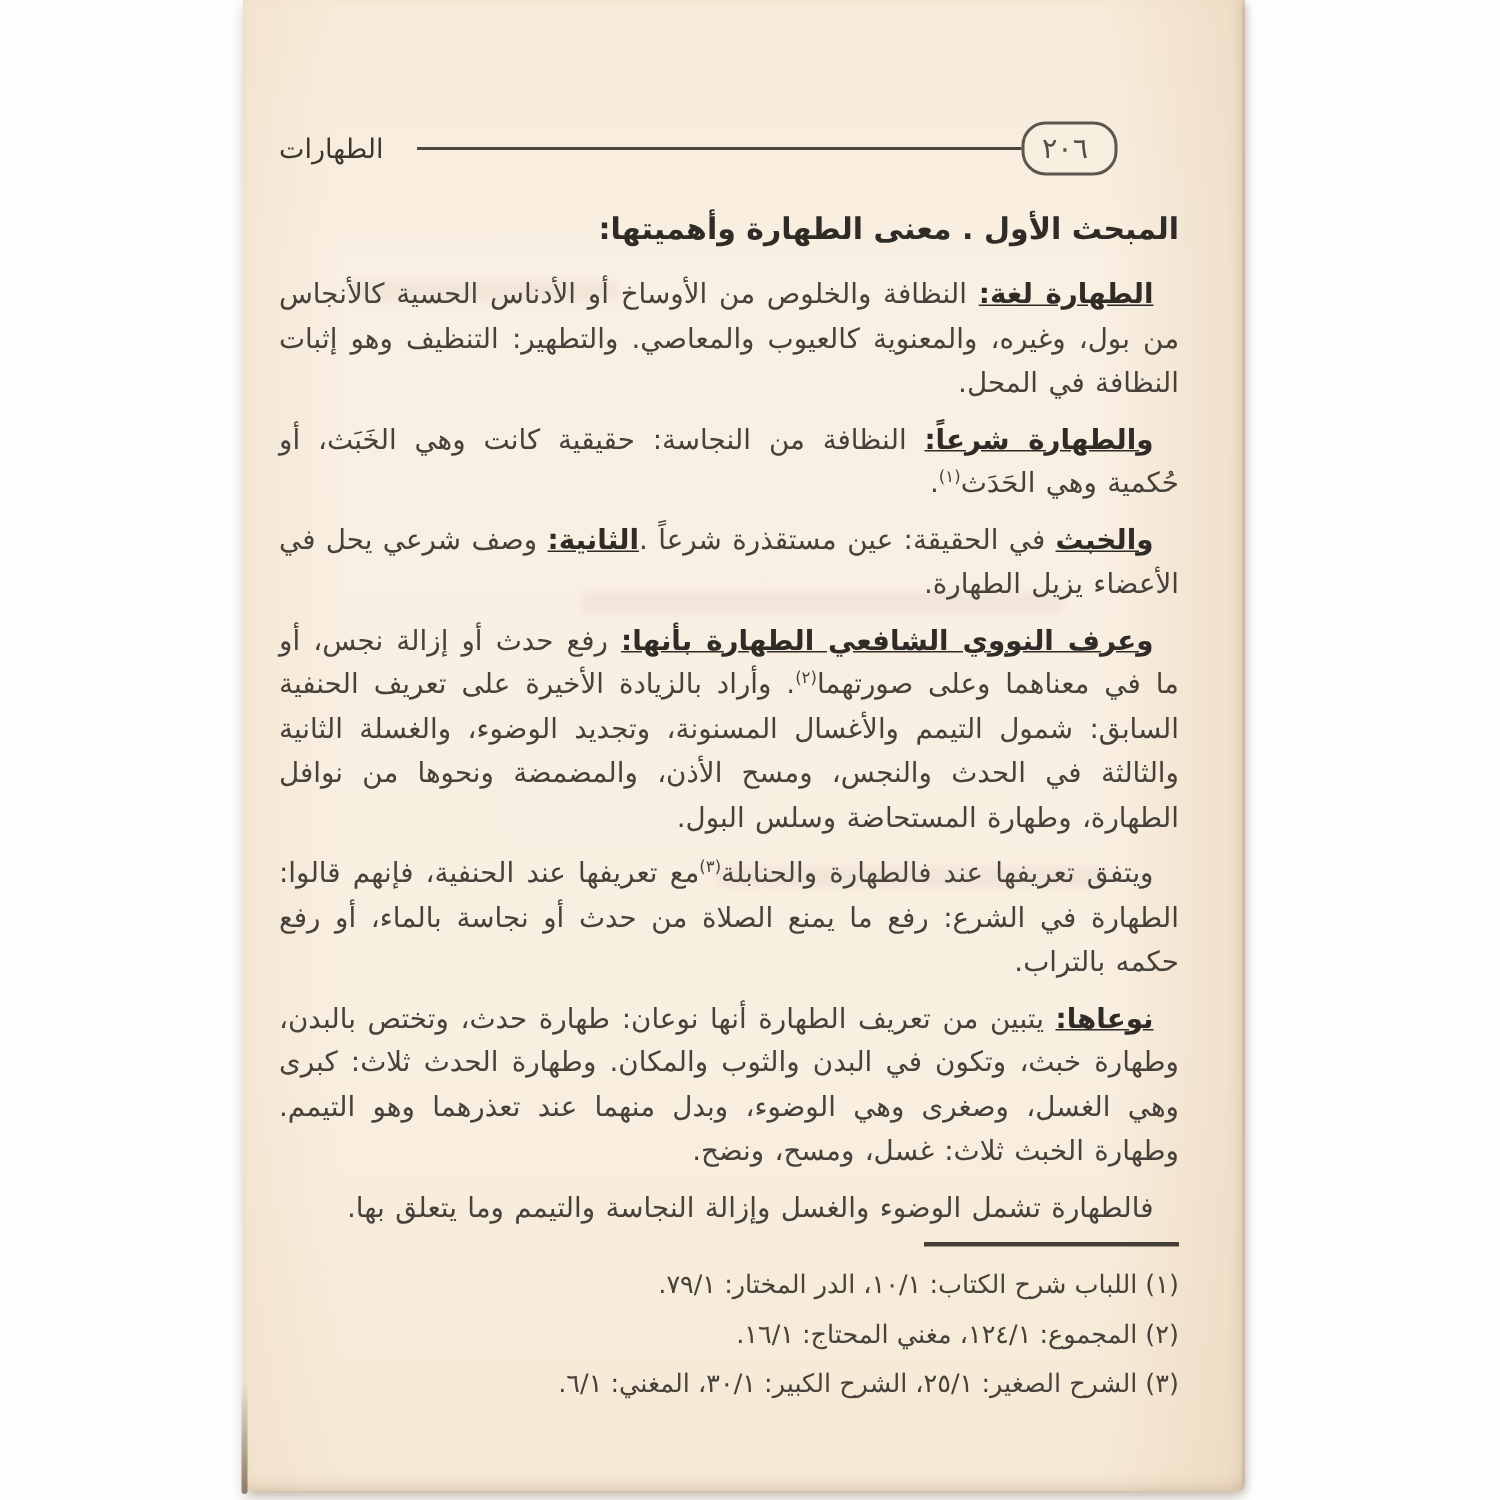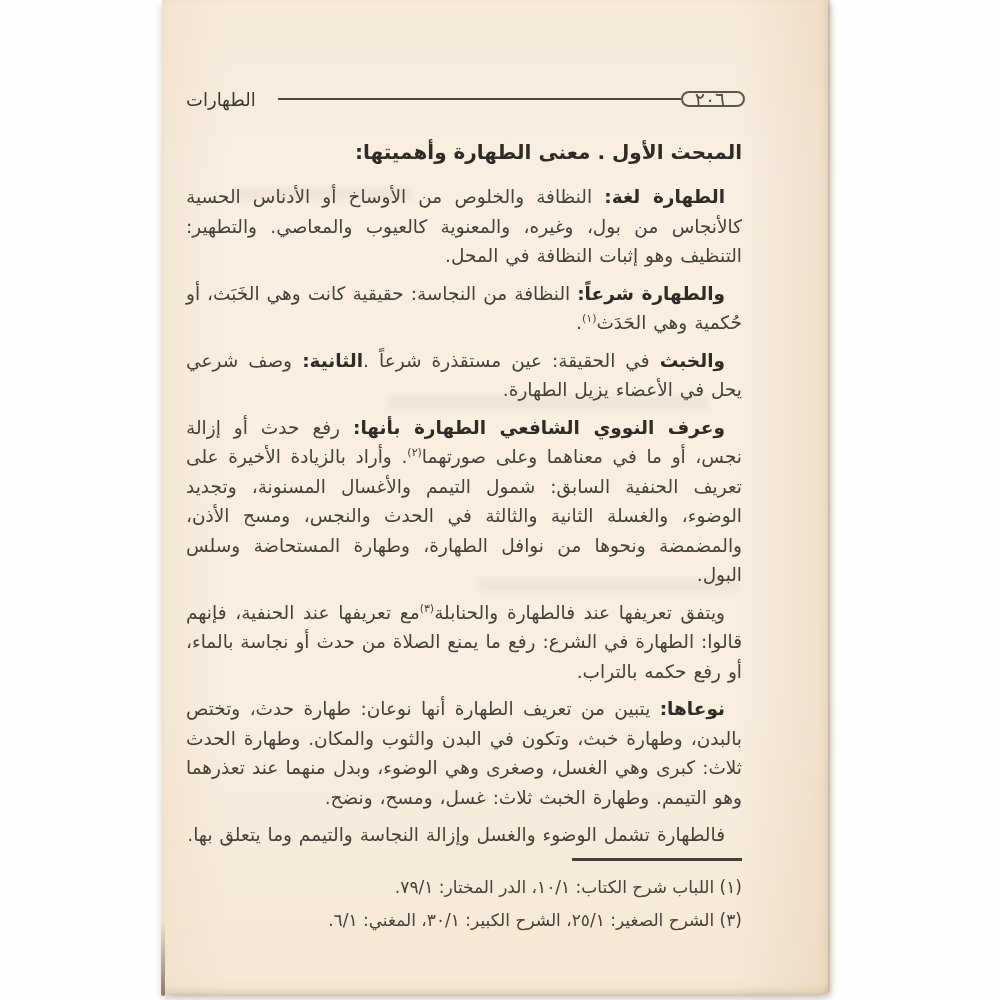--- a/index.html
+++ b/index.html
@@ -65,21 +65,21 @@
   
   .header {
     display: flex;
     align-items: center;
     margin: 82px 83px 0 24px;
     height: 34px;
   }
   .page-number-box {
     flex: 0 0 auto;
     min-width: 64px;
-    height: 16px;
+    height: 36px;
     border: 2px solid #5c574e;
     border-radius: 16px;
     display: flex;
     align-items: center;
     justify-content: center;
     color: #514c44;
     font-size: 19px;
     letter-spacing: 6px;
     padding-right: 8px;
     padding-left: 2px;
@@ -93,39 +93,39 @@
   }
   .running-title {
     flex: 0 0 auto;
     font-weight: normal;
     font-size: 18px;
     color: #3b372f;
     padding-right: 10px;
   }
   
   .content {
-    padding: 0 86px 0 24px;
+    padding: 0 42px 0 24px;
     color: #46413a;
   }
   .chapter-title {
     font-size: 20px;
     font-weight: bold;
     color: #2f2b26;
     margin: 21px 0 15px;
     line-height: 30px;
   }
   .para {
     font-size: 18.5px;
     line-height: 29.5px;
     text-align: justify;
     text-indent: 17px;
     margin-bottom: 8px;
     word-spacing: 1px;
   }
-  .para b { color: #2f2b26; }
+  .para b { color: #2f2b26; text-decoration: underline; }
   .fn-ref {
     font-size: 11px;
     vertical-align: 7px;
     line-height: 0;
   }
   
   .footnote-rule {
     width: 170px;
     height: 3px;
     background: #453f37;
@@ -170,19 +170,20 @@
       <p class="para"><span>ويتفق تعريفها عند فالطهارة والحنابلة</span><sup class="fn-ref">(٣)</sup><span>مع تعريفها عند الحنفية، فإنهم قالوا: الطهارة في الشرع: رفع ما يمنع الصلاة من حدث أو نجاسة بالماء، أو رفع حكمه بالتراب.</span></p>
 
       <p class="para"><b>نوعاها:</b><span> يتبين من تعريف الطهارة أنها نوعان: طهارة حدث، وتختص بالبدن، وطهارة خبث، وتكون في البدن والثوب والمكان. وطهارة الحدث ثلاث: كبرى وهي الغسل، وصغرى وهي الوضوء، وبدل منهما عند تعذرهما وهو التيمم. وطهارة الخبث ثلاث: غسل، ومسح، ونضح.</span></p>
 
       <p class="para"><span>فالطهارة تشمل الوضوء والغسل وإزالة النجاسة والتيمم وما يتعلق بها.</span></p>
 
       <div class="footnote-rule"></div>
 
       <div class="footnotes">
         <div class="footnote">(١) اللباب شرح الكتاب: ١٠/١، الدر المختار: ٧٩/١.</div>
+        <div class="footnote">(٢) المجموع: ١٢٤/١، مغني المحتاج: ١٦/١.</div>
         <div class="footnote">(٣) الشرح الصغير: ٢٥/١، الشرح الكبير: ٣٠/١، المغني: ٦/١.</div>
       </div>
     </div>
 
     <div class="edge-sliver"></div>
   </div>
 </div>
 
 </body></html>

